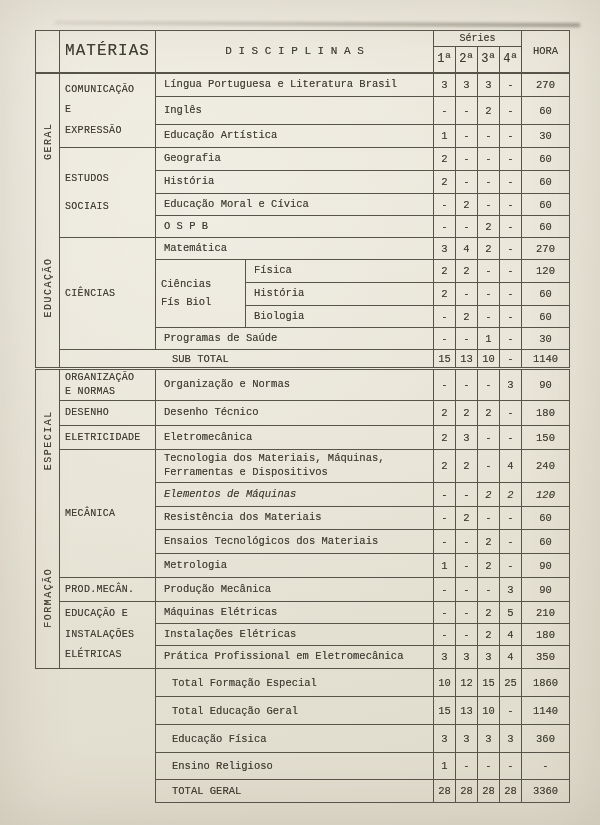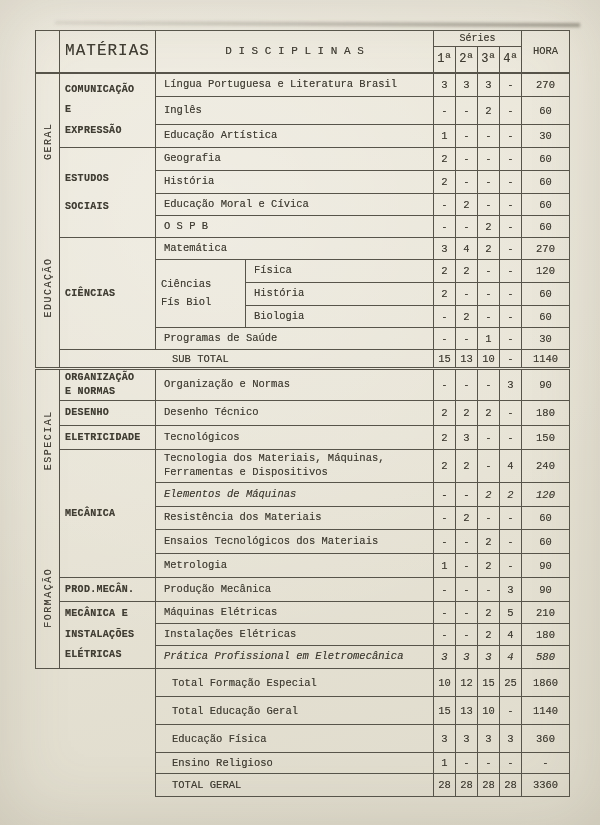--- a/index.html
+++ b/index.html
@@ -40,21 +40,21 @@
   .h-hora{font-size:10.5px;}
   thead th[rowspan]{border-bottom:2px solid var(--line);}
   tr.series-sub th{border-bottom:2px solid var(--line);}
 
   td.sec{position:relative;padding:0;}
   .vert{
     position:absolute;left:50%;top:50%;
     transform:translate(-50%,-50%) rotate(-90deg);
     font-size:10px;letter-spacing:1.5px;word-spacing:90px;white-space:nowrap;
   }
-  td.materia{font-size:10px;white-space:pre-line;line-height:1.4;padding-left:5px;letter-spacing:.3px;font-weight:bold;}
+  td.materia{font-size:10px;white-space:pre-line;line-height:1.4;padding-left:5px;letter-spacing:.3px;}
   td.materia.spread{line-height:2.05;}
   td.subgroup{font-size:10.5px;white-space:pre-line;line-height:1.7;padding-left:5px;}
   td.disc{font-size:10.5px;white-space:pre-line;line-height:1.3;padding-left:8px;}
   td.val{font-size:10.5px;text-align:center;padding:0;}
   td.subtotal-label{font-size:10.5px;padding-left:112px;}
   td.total-label{font-size:10.5px;padding-left:16px;}
   td.ghost{border:none;background:transparent;}
   tr.sep td{border-top:3px double var(--line);}
 </style>
 </head>
@@ -223,21 +223,21 @@
           <td class="materia" rowspan="1">DESENHO</td>
           <td class="disc" colspan="2">Desenho Técnico</td>
           <td class="val">2</td>
           <td class="val">2</td>
           <td class="val">2</td>
           <td class="val">-</td>
           <td class="val hora">180</td>
         </tr>
         <tr style="height: 24px;">
           <td class="materia" rowspan="1">ELETRICIDADE</td>
-          <td class="disc" colspan="2">Tecnológicos</td>
+          <td class="disc" colspan="2">Eletromecânica</td>
           <td class="val">2</td>
           <td class="val">3</td>
           <td class="val">-</td>
           <td class="val">-</td>
           <td class="val hora">150</td>
         </tr>
         <tr style="height: 33px;">
           <td class="materia" rowspan="5">MECÂNICA</td>
           <td class="disc" colspan="2">Tecnologia dos Materiais, Máquinas,
 Ferramentas e Dispositivos</td>
@@ -282,45 +282,45 @@
         <tr style="height: 24px;">
           <td class="materia" rowspan="1">PROD.MECÂN.</td>
           <td class="disc" colspan="2">Produção Mecânica</td>
           <td class="val">-</td>
           <td class="val">-</td>
           <td class="val">-</td>
           <td class="val">3</td>
           <td class="val hora">90</td>
         </tr>
         <tr style="height: 22px;">
-          <td class="materia spread" rowspan="3">MECÂNICA E
+          <td class="materia spread" rowspan="3">EDUCAÇÃO E
 INSTALAÇÕES
 ELÉTRICAS</td>
           <td class="disc" colspan="2">Máquinas Elétricas</td>
           <td class="val">-</td>
           <td class="val">-</td>
           <td class="val">2</td>
           <td class="val">5</td>
           <td class="val hora">210</td>
         </tr>
         <tr style="height: 22px;">
           <td class="disc" colspan="2">Instalações Elétricas</td>
           <td class="val">-</td>
           <td class="val">-</td>
           <td class="val">2</td>
           <td class="val">4</td>
           <td class="val hora">180</td>
         </tr>
-        <tr style="height: 23px; font-style: italic;">
+        <tr style="height: 23px;">
           <td class="disc" colspan="2">Prática Profissional em Eletromecânica</td>
           <td class="val">3</td>
           <td class="val">3</td>
           <td class="val">3</td>
           <td class="val">4</td>
-          <td class="val hora">580</td>
+          <td class="val hora">350</td>
         </tr>
         <tr style="height: 28px;">
           <td class="ghost" colspan="2"></td>
           <td class="total-label" colspan="2">Total Formação Especial</td>
           <td class="val">10</td>
           <td class="val">12</td>
           <td class="val">15</td>
           <td class="val">25</td>
           <td class="val hora">1860</td>
         </tr>
@@ -335,21 +335,21 @@
         </tr>
         <tr style="height: 28px;">
           <td class="ghost" colspan="2"></td>
           <td class="total-label" colspan="2">Educação Física</td>
           <td class="val">3</td>
           <td class="val">3</td>
           <td class="val">3</td>
           <td class="val">3</td>
           <td class="val hora">360</td>
         </tr>
-        <tr style="height: 21px;">
+        <tr style="height: 27px;">
           <td class="ghost" colspan="2"></td>
           <td class="total-label" colspan="2">Ensino Religioso</td>
           <td class="val">1</td>
           <td class="val">-</td>
           <td class="val">-</td>
           <td class="val">-</td>
           <td class="val hora">-</td>
         </tr>
         <tr style="height: 23px;">
           <td class="ghost" colspan="2"></td>

